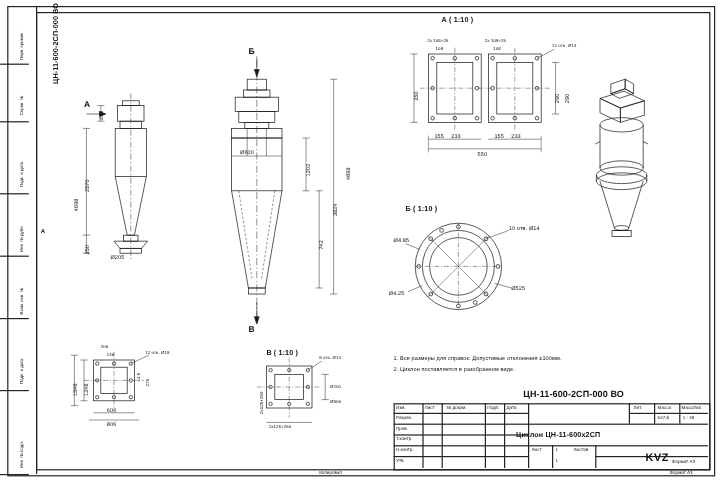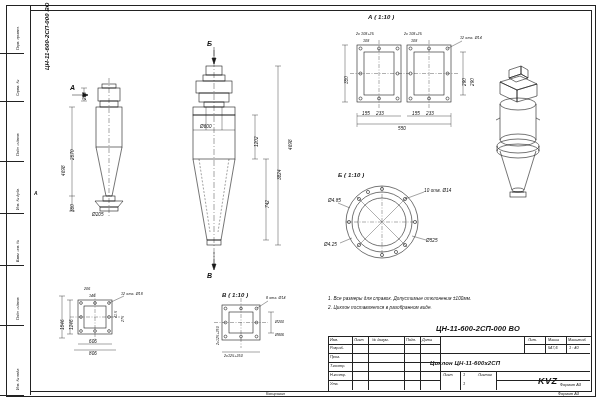--- a/index.html
+++ b/index.html
@@ -1,17 +1,17 @@
 <!DOCTYPE html>
 <html><head>
 <meta charset="utf-8">
 <style>
   html,body{margin:0;padding:0;}
   body{width:600px;height:400px;background:#ffffff;font-family:"Liberation Sans",sans-serif;overflow:hidden;}
-  #sheet{position:relative;width:600px;height:331px;background:#fff;font-style:italic;}
+  #sheet{position:relative;width:600px;height:331px;background:#fff;}
   .frame-outer{position:absolute;left:6px;top:5px;width:588px;height:390px;border:1px solid #222;}
   .frame-inner{position:absolute;left:30px;top:10px;width:560px;height:380px;border:1.2px solid #222;}
   .lbl{position:absolute;font-size:4.6px;color:#111;white-space:nowrap;letter-spacing:.1px;}
   .lbl.b{font-weight:bold;}
   .lbl.r{transform-origin:0 0;transform:rotate(-90deg);}
   .mid{font-size:6px;}
   svg{position:absolute;left:0;top:0;}
   .stamp{position:absolute;border:1px solid #222;}
   .vstrip{position:absolute;left:6px;top:5px;width:24px;height:390px;border-right:1px solid #222;}
   .vcell{position:absolute;left:0;width:24px;border-bottom:1px solid #222;}

